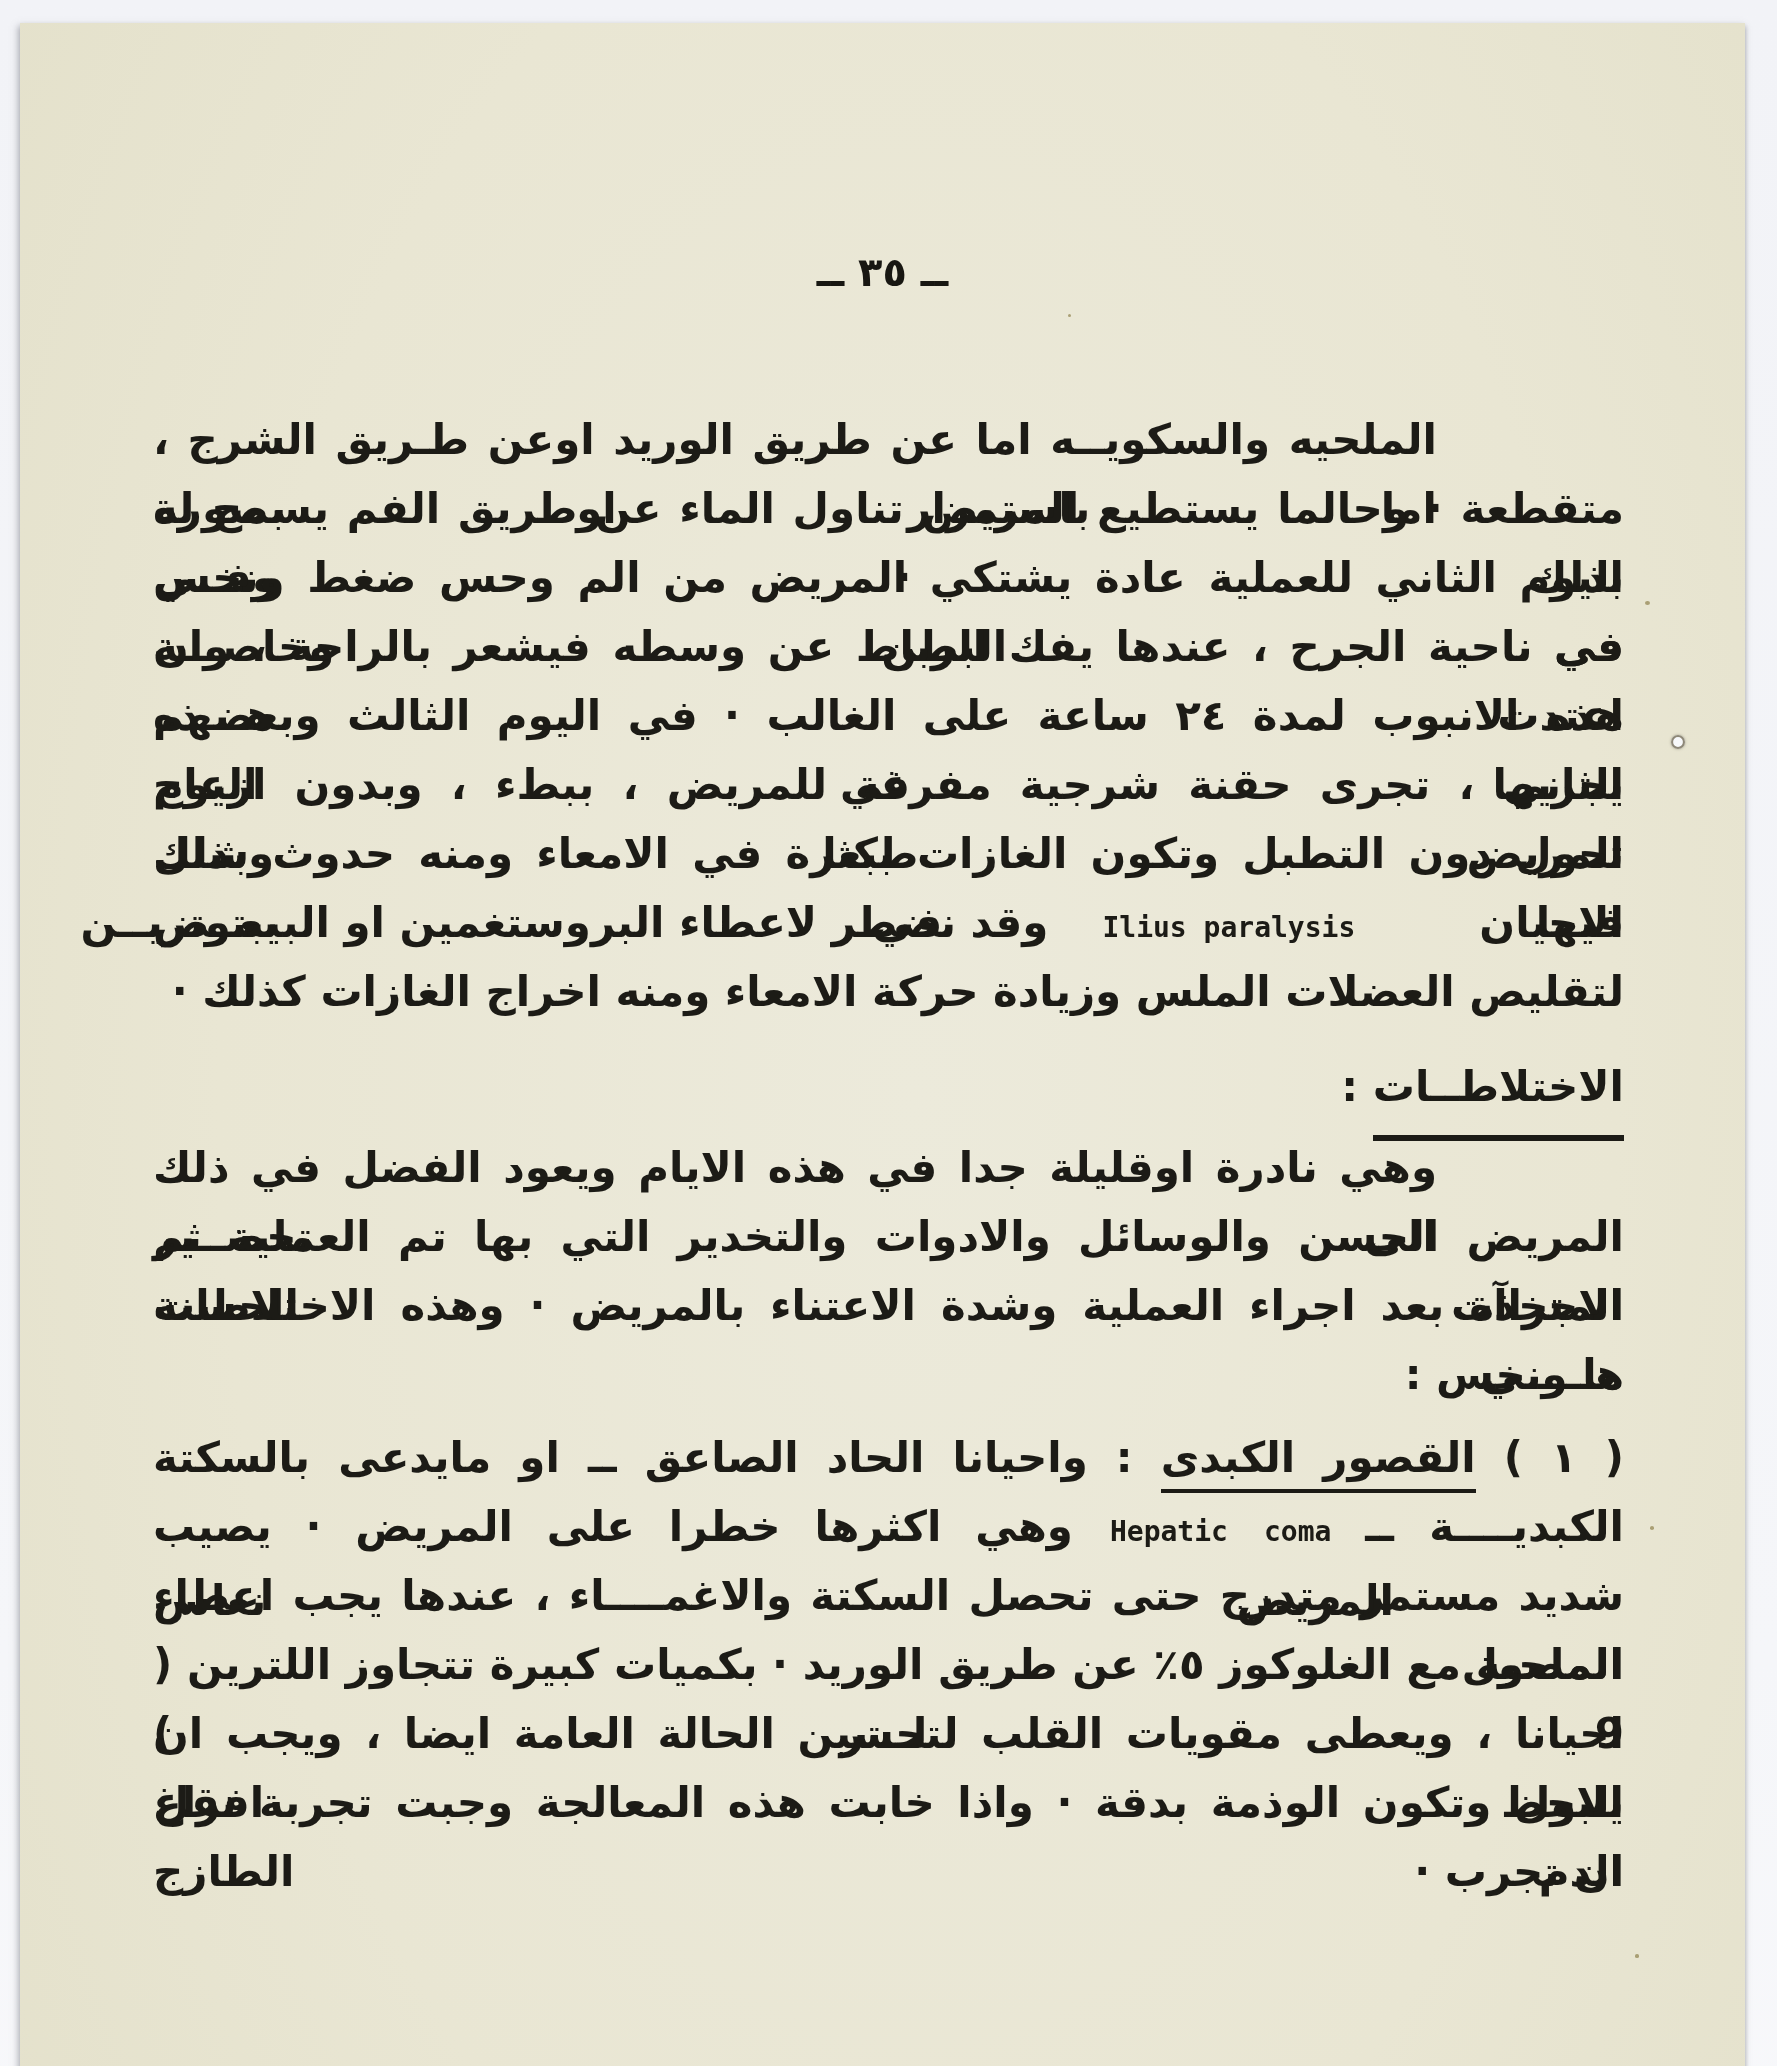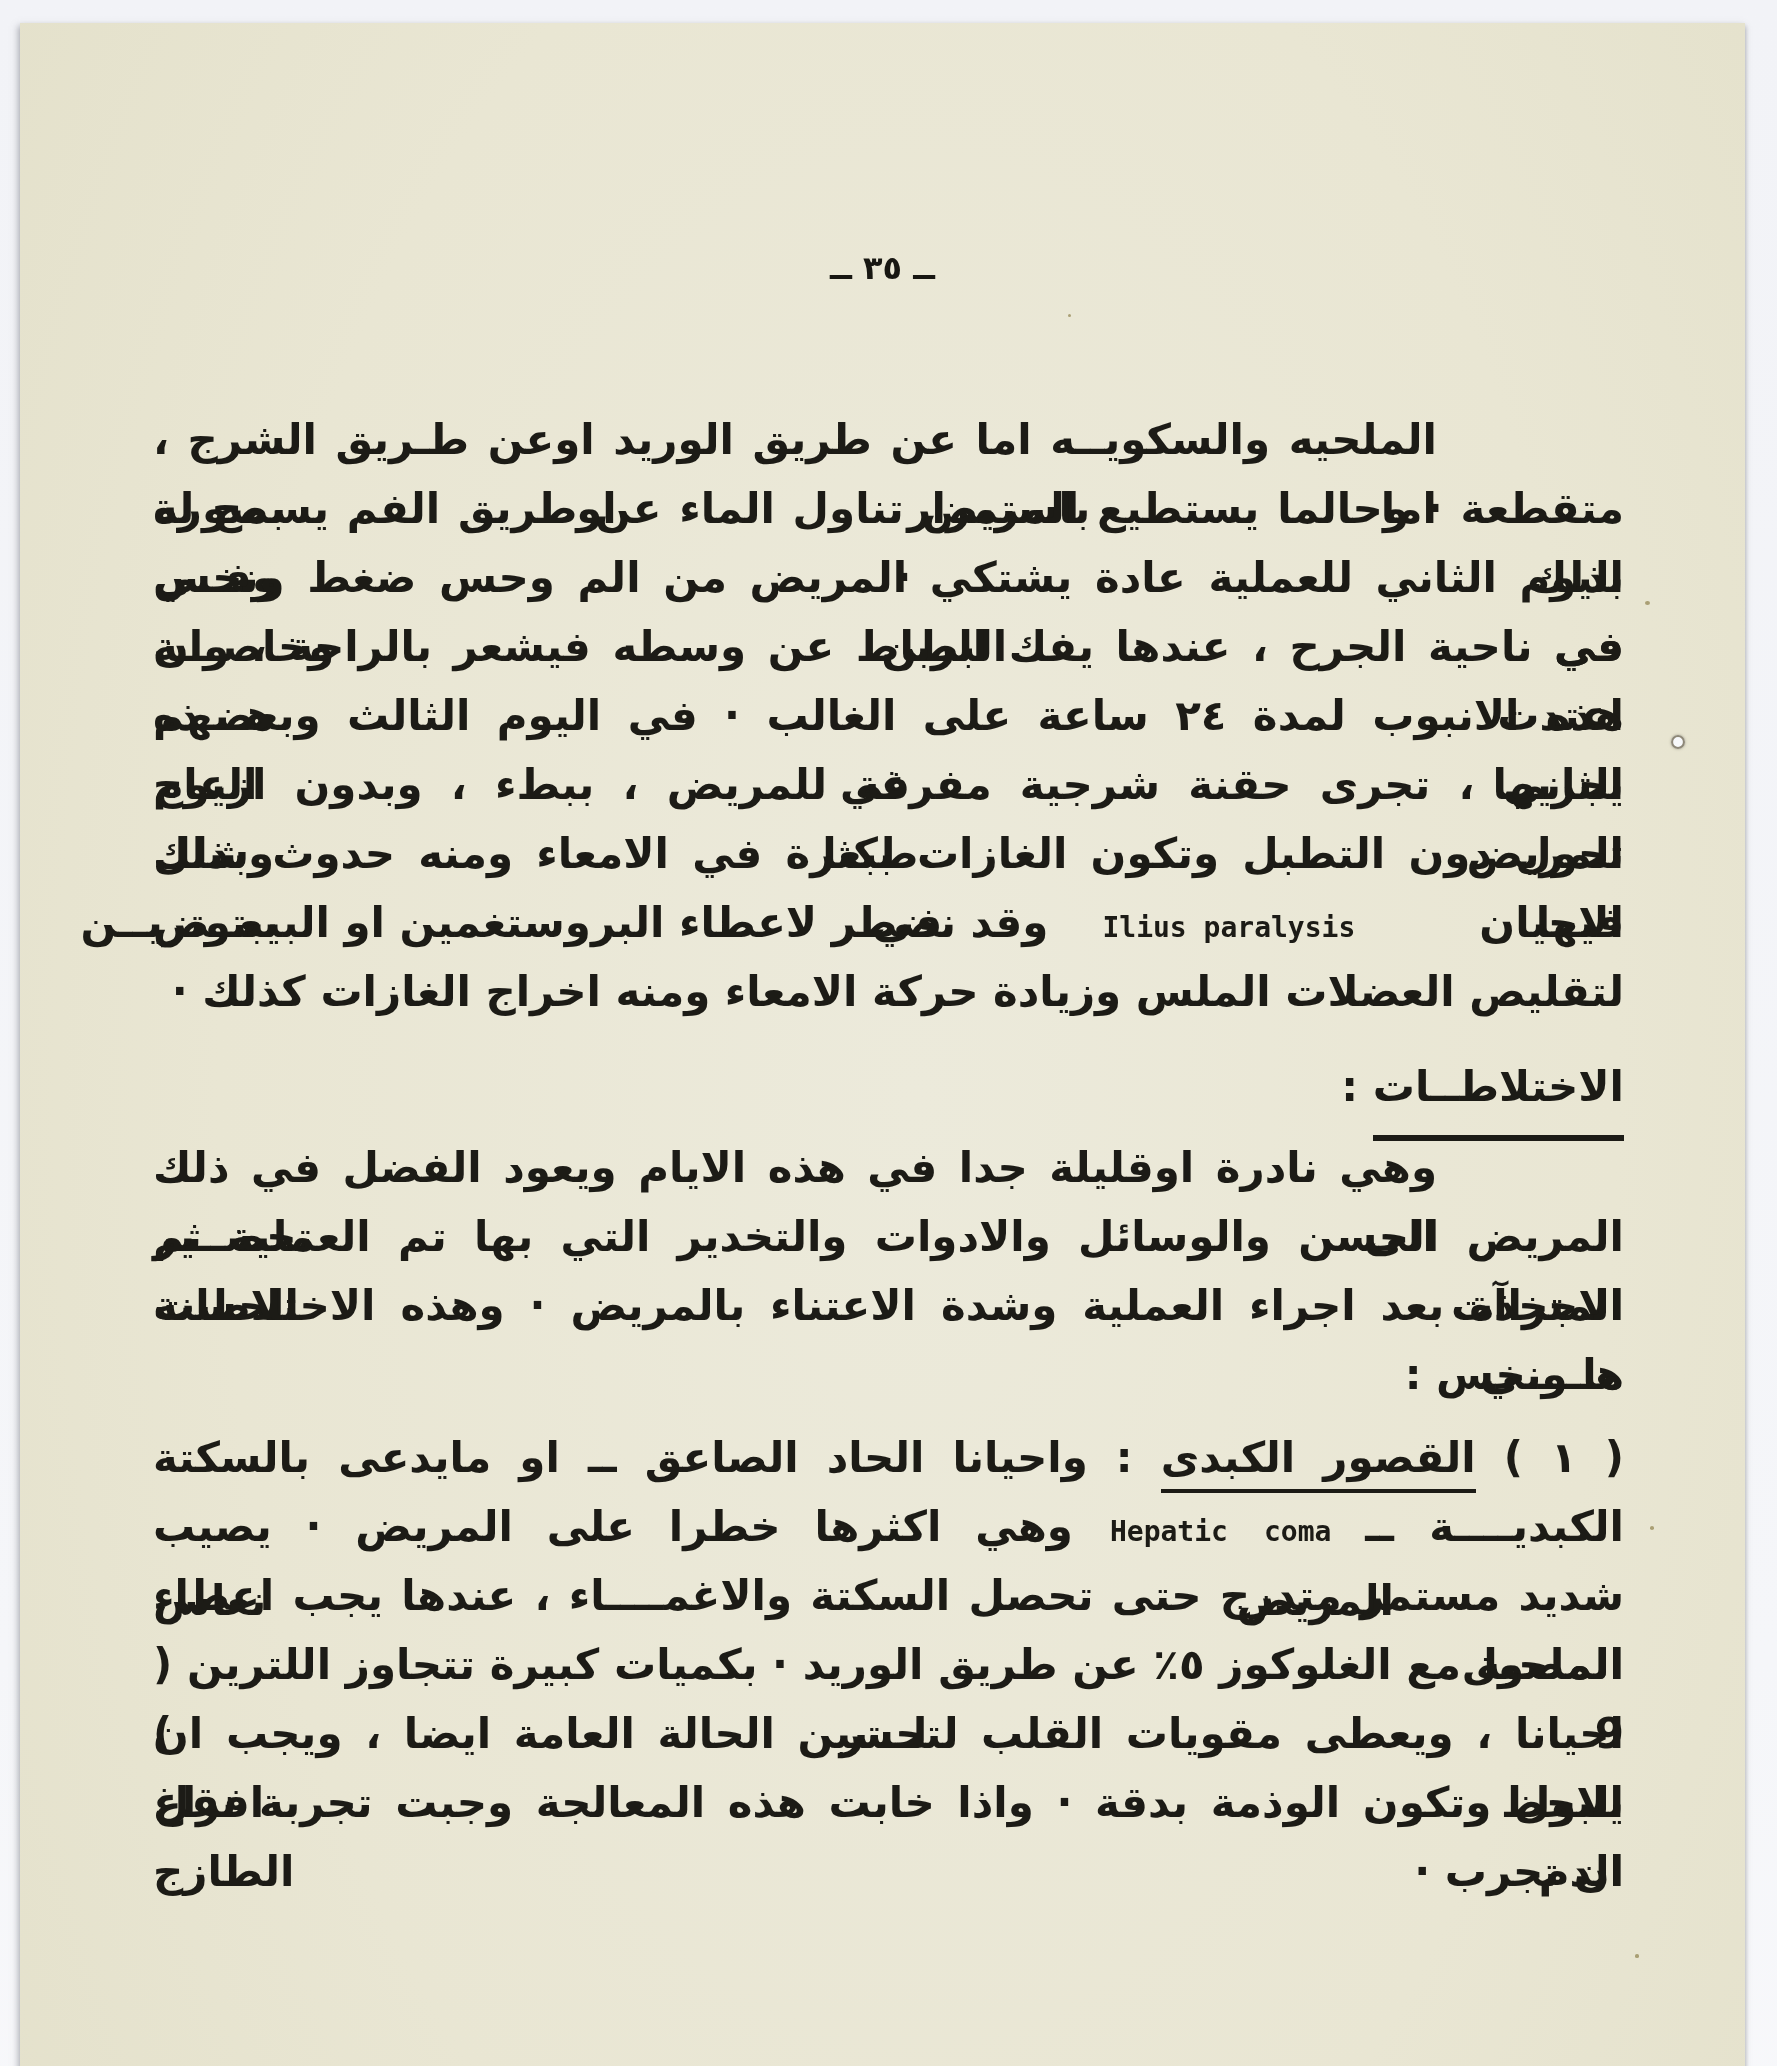--- a/index.html
+++ b/index.html
@@ -4,21 +4,21 @@
 <style>
   html,body{margin:0;padding:0;background:#eef0f4;}
   .stage{position:relative;width:1777px;height:2767px;background:linear-gradient(180deg,#f2f3f7 0%,#f5f6f9 60%,#fbfbfd 100%);overflow:hidden;font-family:"DejaVu Sans",sans-serif;}
   .paper{
     position:absolute;left:20px;top:23px;width:1725px;height:2689px;
     background:radial-gradient(ellipse at 52% 40%, #eceadb 0%, #e9e6d3 55%, #e2dfc8 100%);
     box-shadow:-2.1px 2.5px 6.6px rgba(110,112,122,.5), 1.7px 2.5px 4.1px rgba(120,122,130,.35);
   }
   .pageno{
     position:absolute;top:226px;left:0;right:0;text-align:center;
-    font-size:32px;font-weight:bold;color:#181712;letter-spacing:3.3px;
+    font-size:40px;font-weight:bold;color:#181712;letter-spacing:3.3px;
   }
   .text-col{
     position:absolute;top:382px;right:121px;width:1471px;
     direction:rtl;color:#1c1b16;
     font-size:42px;font-weight:bold;line-height:69px;
     -webkit-font-smoothing:antialiased;
   }
   section{display:block;}
   .b-intro-para{margin-top:0;}
   .b-complications-heading{margin-top:26.4px;}

